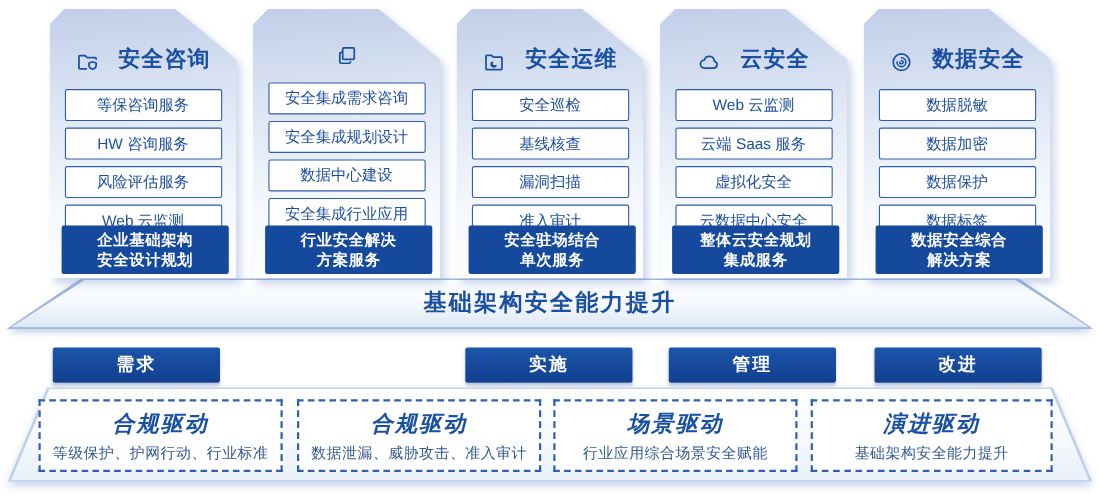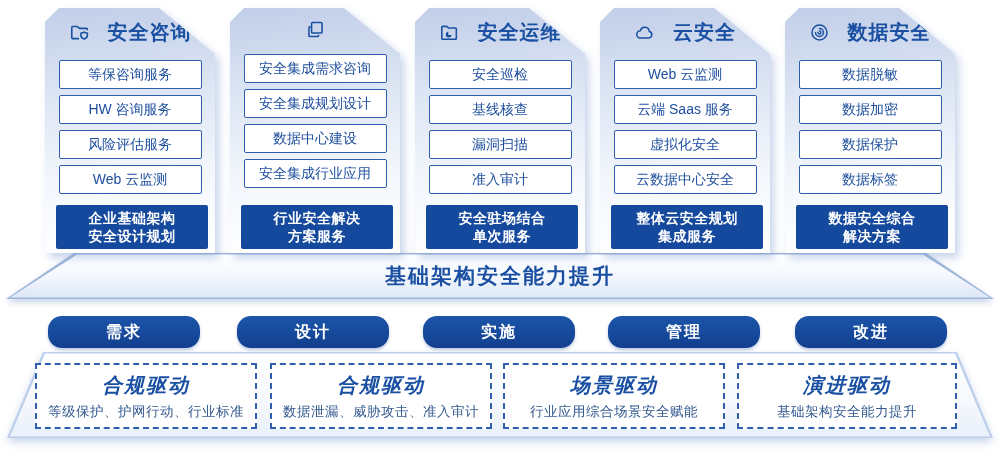--- a/index.html
+++ b/index.html
@@ -7,21 +7,21 @@
     position:relative;width:1000px;height:458px;overflow:hidden;
     background:#ffffff;
     font-family:"Liberation Sans","DejaVu Sans",sans-serif;
   }
   
   .card{position:absolute;top:8px;width:170px;height:245px;
     filter:drop-shadow(4px 5px 4px rgba(127,156,208,.42));z-index:5;}
   .card-bg{position:absolute;inset:0;
     clip-path:polygon(14px 0,114px 0,170px 46px,170px 245px,0 245px,0 14px);
     background:linear-gradient(176deg,#c2cee9 0%,#dbe4f3 32%,#f3f7fc 68%,#ffffff 100%);}
-  .card-head{position:relative;padding-top:11px;display:flex;align-items:center;
+  .card-head{position:relative;padding-top:32px;display:flex;align-items:flex-end;
     justify-content:center;gap:18px;color:#1a50a2;}
   .card-title{font-size:20px;font-weight:bold;letter-spacing:1px;}
   .icon{display:inline-flex;width:21px;height:21px;color:#1a50a2;}
   .items{position:relative;margin-top:14px;}
   .item{width:141px;height:27px;margin:0 auto 6px;background:#ffffff;
     border:1.5px solid #2e5dab;border-radius:2px;text-align:center;
     line-height:27px;font-size:14px;color:#1d4e9e;}
   .card-foot{position:absolute;left:11px;bottom:4px;width:152px;height:44px;
     background:#15499d;border-radius:2px;color:#ffffff;font-weight:bold;
     font-size:14px;text-align:center;display:flex;flex-direction:column;
@@ -40,21 +40,21 @@
   
   .platform-wrap{position:absolute;left:0;top:352px;width:1000px;height:86px;
     filter:drop-shadow(0 4px 4px rgba(130,160,210,.45));z-index:1;}
   .platform-border{position:absolute;inset:0;
     clip-path:polygon(43px 0,957px 0,993px 86px,7px 86px);
     background:#bccfeb;}
   .platform-inner{position:absolute;inset:0;
     clip-path:polygon(45px 1.5px,955px 1.5px,990px 84.5px,10px 84.5px);
     background:linear-gradient(180deg,#ffffff 0%,#f6f9fd 55%,#e9f0fa 100%);}
   
-  .pill{position:absolute;top:316px;width:152px;height:32px;border-radius:14px;
+  .pill{position:absolute;top:316px;width:152px;height:32px;border-radius:2px;
     background:linear-gradient(180deg,#1c55aa 0%,#123f8e 100%);
     color:#ffffff;font-weight:bold;font-size:16px;text-align:center;
     line-height:32px;letter-spacing:2px;z-index:3;
     box-shadow:0 2px 3px rgba(90,120,180,.4);}
   
   .driver{position:absolute;top:363px;height:66px;background:#ffffff;
     border:2px dashed #2f5fae;box-sizing:border-box;display:flex;
     flex-direction:column;justify-content:center;align-items:center;
     gap:4px;z-index:3;}
   .driver-title{font-size:20px;font-weight:bold;color:#1a50a2;letter-spacing:2px;font-style:italic;}
@@ -188,21 +188,20 @@
     <div class="banner-border"></div>
     <div class="banner-inner">基础架构安全能力提升</div>
   </div>
 
   <div class="platform-wrap">
     <div class="platform-border"></div>
     <div class="platform-inner"></div>
   </div>
 
   <div class="pill" style="left:48px">需求</div>
-  <div class="pill" style="left:237px">设计</div>
   <div class="pill" style="left:423px">实施</div>
   <div class="pill" style="left:608px">管理</div>
   <div class="pill" style="left:795px">改进</div>
 
   <div class="driver" style="left:35px;width:222px">
     <div class="driver-title">合规驱动</div>
     <div class="driver-desc">等级保护、护网行动、行业标准</div>
   </div>
   <div class="driver" style="left:270px;width:222px">
     <div class="driver-title">合规驱动</div>

